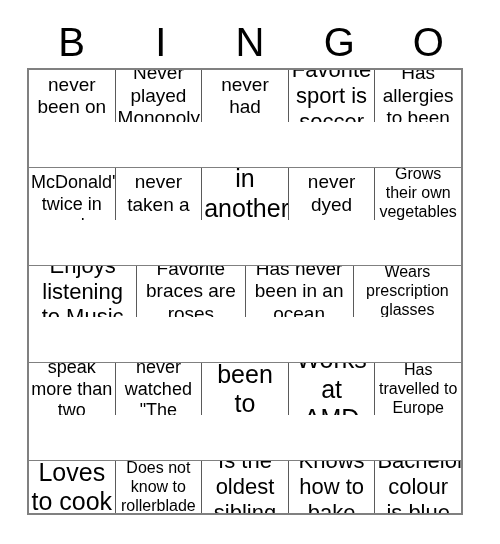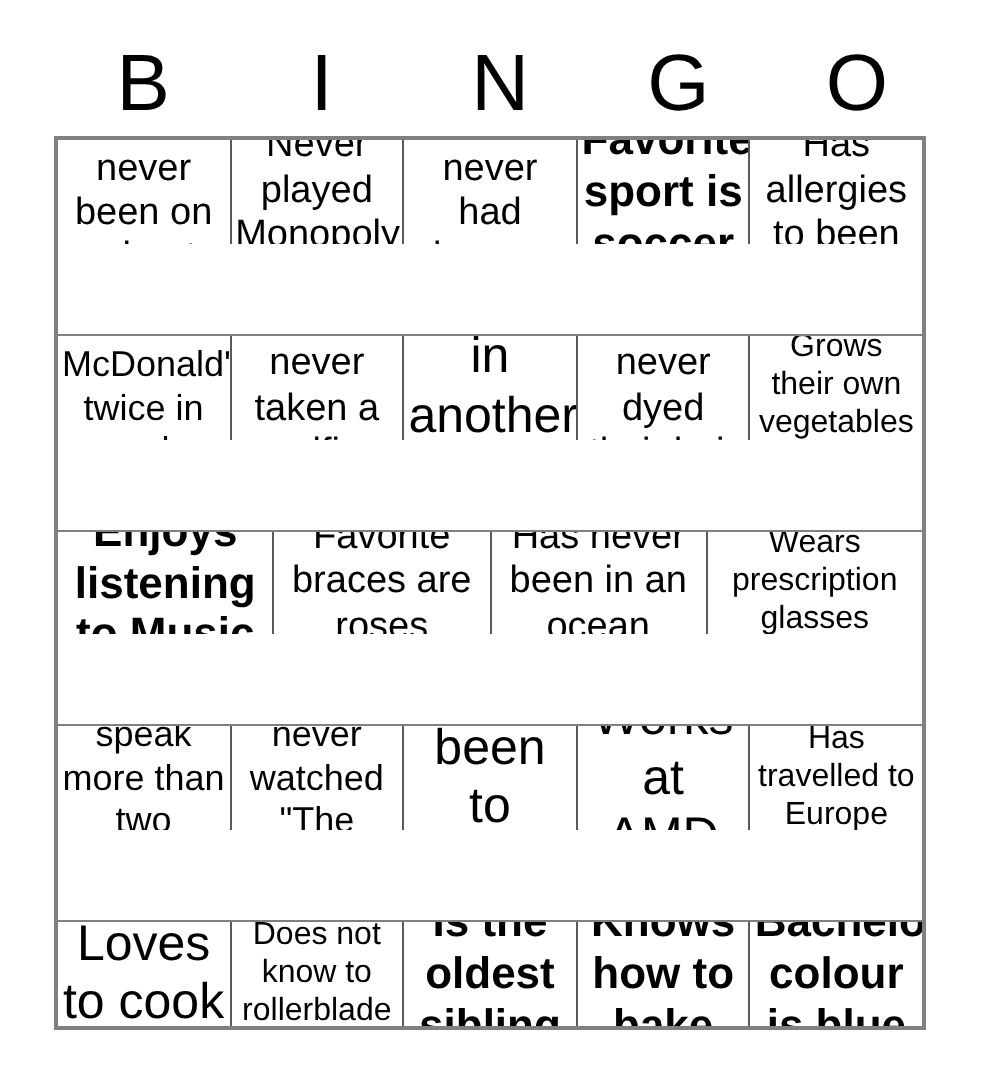--- a/index.html
+++ b/index.html
@@ -88,21 +88,21 @@
     display: block;
     width: 100%;
     line-height: 1.18;
     color: #000000;
     word-break: normal;
     white-space: pre-line;
   }
 
   
   .fs-xl .cell-text { font-size: 25px; }
-  .fs-lg .cell-text { font-size: 22px; font-weight: bold; }
+  .fs-lg .cell-text { font-size: 22px; }
   .fs-md .cell-text { font-size: 19px; }
   .fs-sm .cell-text { font-size: 16px; text-align: center; }
   .fs-xs .cell-text { font-size: 18px; }
 </style>
 </head>
 <body>
 
 <div id="bingo-card">
 
   <div id="header-row">

